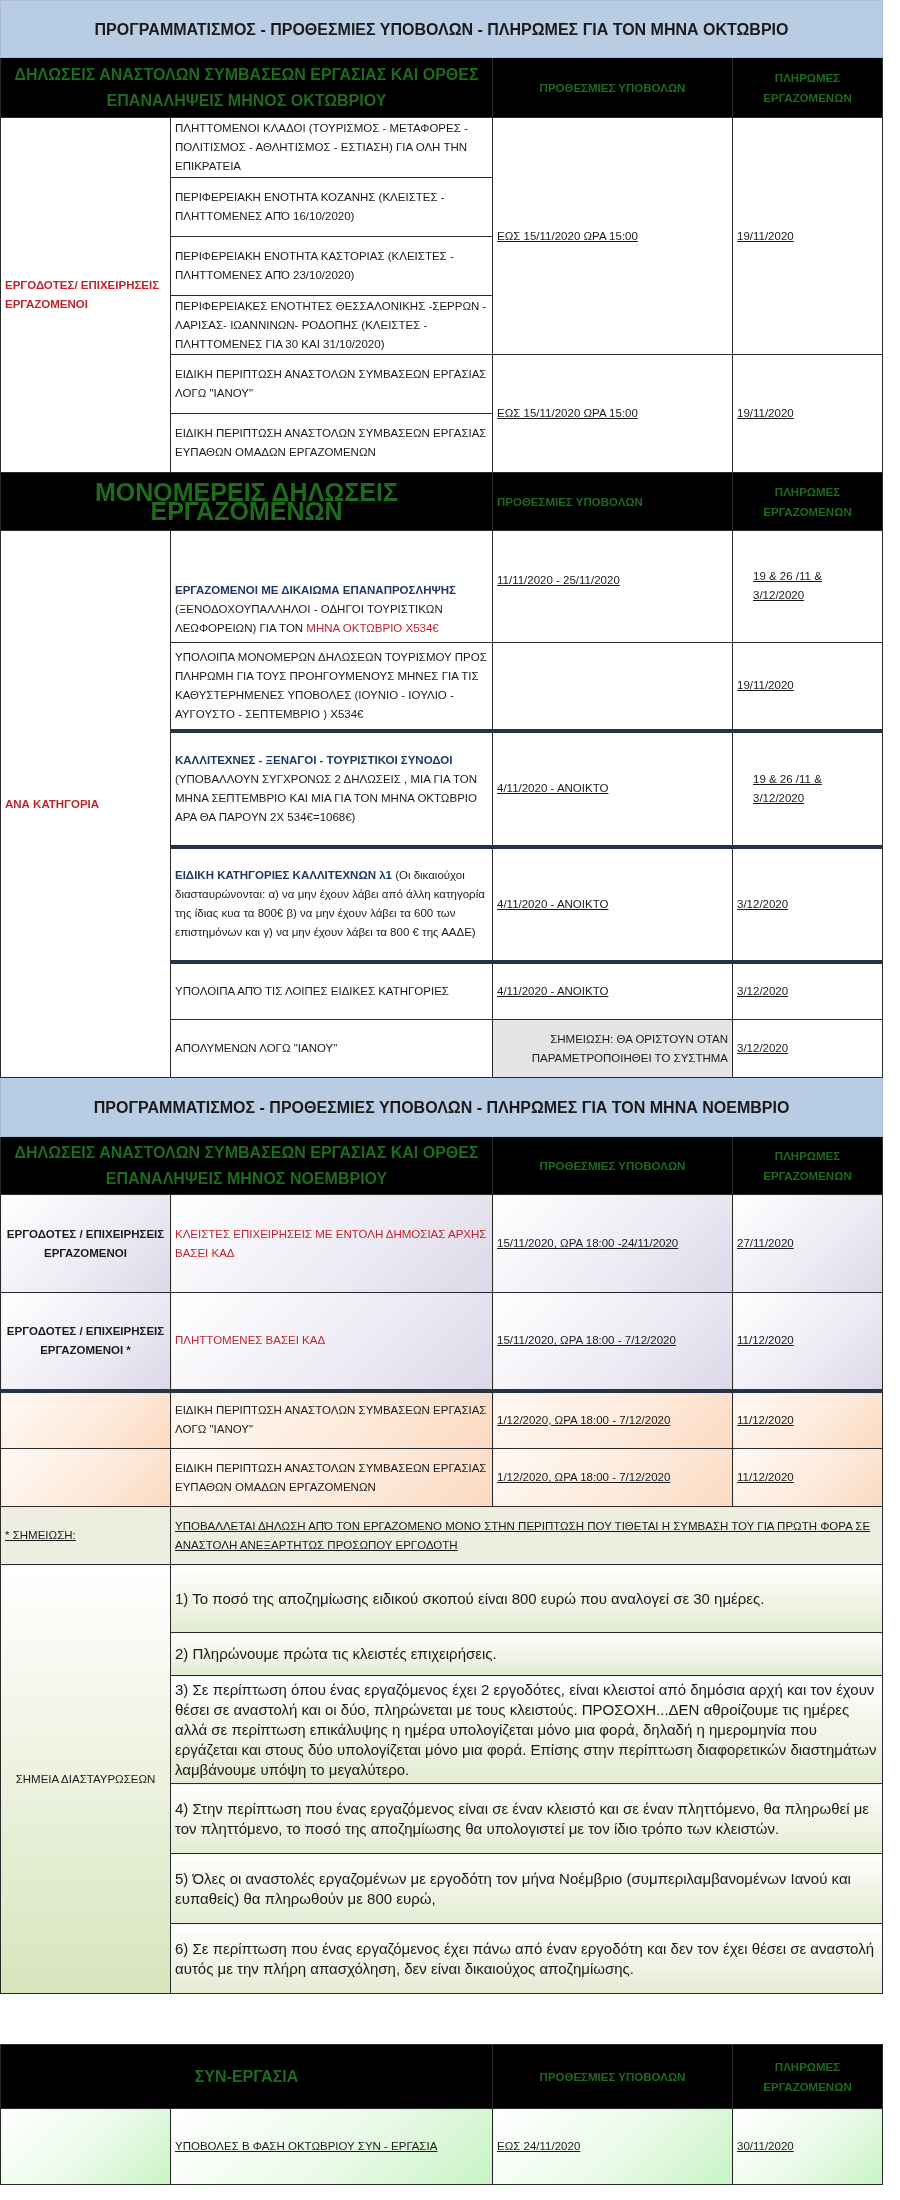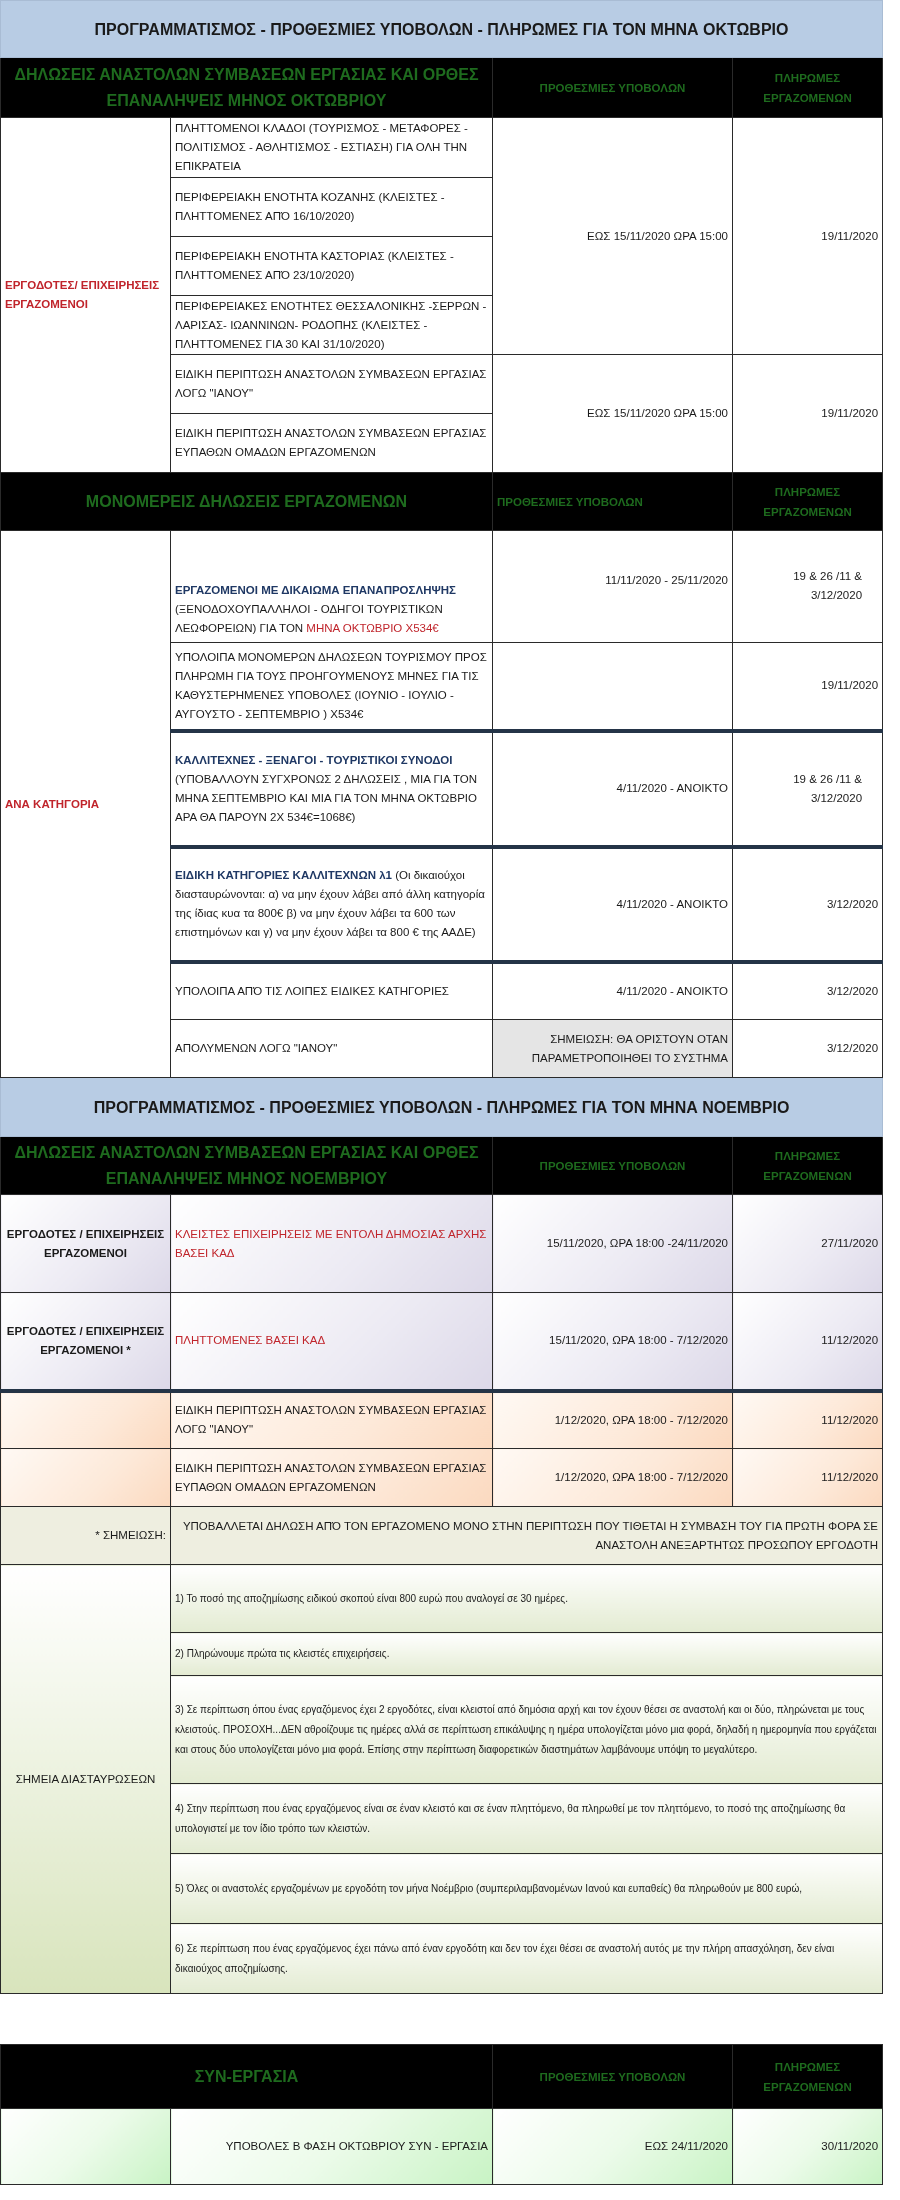--- a/index.html
+++ b/index.html
@@ -6,33 +6,33 @@
   body { width: 900px; height: 2200px; font-family: "Liberation Sans", "DejaVu Sans", sans-serif; color: #1a1a1a; overflow: hidden; }
   table { border-collapse: collapse; width: 866px; table-layout: fixed; padding-left: 45px; }
   td { border: 1.5px solid #2a2a2a; padding: 0 4px; vertical-align: middle; font-size: 11.5px; line-height: 19px; }
   .c1 { width: 170px; }
   .c2 { width: 322px; }
   .c3 { width: 240px; }
   .c4 { width: 150px; }
   .band { background: #b8cce4; text-align: center; font-weight: bold; font-size: 16px; height: 56px; border-color: #a9bcd4; }
   .green-head { background: #000000; color: #1e6b1e; text-align: center; font-weight: bold; }
   .green-head.big { font-size: 16px; line-height: 26px; }
-  .green-head.huge { font-size: 16px; }
+  .green-head.huge { font-size: 25px; }
   .green-head.small { font-size: 11.5px; line-height: 20px; }
-  .center { text-align: right; }
+  .center { text-align: left; text-decoration: underline; }
   .red-bold { color: #c0242b; font-weight: bold; }
   .navy-bold { color: #1f3864; font-weight: bold; }
   .red { color: #c0242b; }
   .gray-cell { background: #e5e5e5; text-align: right; margin-left: 43px; }
   .thick-top td { border-top: 4px solid #243447; }
   .lav { background: linear-gradient(135deg, #ffffff 0%, #eceaf3 60%, #dcd8e8 100%); }
   .peach { background: linear-gradient(135deg, #fff9f4 0%, #fde9d9 60%, #fbd9bf 100%); }
   .olive { background: #eeeee0; }
   .notes-left { background: linear-gradient(180deg, #ffffff 0%, #e8efd8 60%, #d8e4bc 100%); text-align: center; }
-  .note { background: linear-gradient(180deg, #ffffff 0%, #f1f5e8 50%, #e3ebd2 100%); font-size: 10px; line-height: 20px; padding-left: 4px; }
+  .note { background: linear-gradient(180deg, #ffffff 0%, #f1f5e8 50%, #e3ebd2 100%); font-size: 15px; line-height: 20px; padding-left: 4px; }
   .syn-row td { background: linear-gradient(135deg, #ffffff 0%, #ecfbea 50%, #c8f3c4 100%); }
   .spacer td { border: none; height: 50px; background: #ffffff; }
   .nov-red { color: #c0242b; font-weight: normal; }
   .bold-c { font-weight: bold; text-align: center; }
 </style>
 </head>
 <body>
 
 <table>
   <colgroup>

